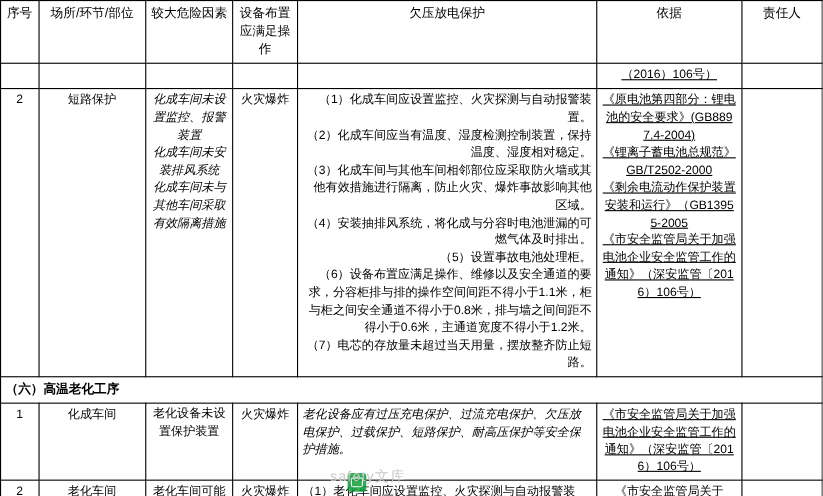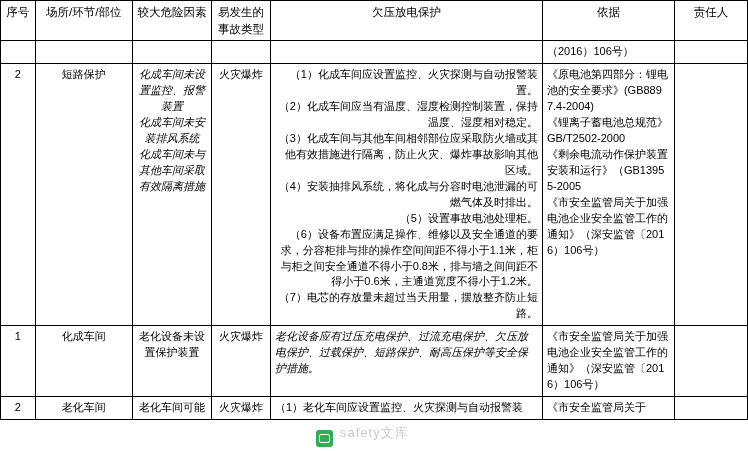--- a/index.html
+++ b/index.html
@@ -46,37 +46,37 @@
   .c-acc { width: 58px; text-align: center; vertical-align: middle; }
   .c-meas { width: 268px; }
   .c-basis { width: 130px; }
   .c-resp { width: 72px; }
 
   .cell-center {
     text-align: center;
     vertical-align: middle;
   }
   .top-note {
-    text-align: left;
+    text-align: center;
+    text-decoration: underline;
   }
   .section-row td {
     padding: 4px 6px;
     font-weight: bold;
     font-size: 11.5px;
   }
   .watermark {
     position: absolute;
     left: 300px;
     top: 424px;
     font-size: 13px;
     color: #c9c9c9;
     letter-spacing: 1px;
     pointer-events: none;
     user-select: none;
-    margin-left: 40px;
   }
   .wm-badge {
     position: absolute;
     left: 316px;
     top: 430px;
     width: 17px;
     height: 17px;
     background: #0e9f3a;
     border-radius: 3px;
     opacity: .85;
@@ -106,21 +106,21 @@
         <col class="c-acc">
       <col class="c-meas">
         <col class="c-basis">
         <col class="c-resp">
     </colgroup>
     <thead>
       <tr>
         <th>序号</th>
         <th>场所/环节/部位</th>
         <th>较大危险因素</th>
-        <th>易发生的事故类型</th>
+        <th>设备布置应满足操作</th>
         <th>欠压放电保护</th>
         <th>依据</th>
         <th>责任人</th>
       </tr>
     </thead>
     <tbody>
 
       <tr>
         <td></td>
         <td></td>
@@ -145,25 +145,28 @@
 （5）设置事故电池处理柜。
 （6）设备布置应满足操作、维修以及安全通道的要求，分容柜排与排的操作空间间距不得小于1.1米，柜与柜之间安全通道不得小于0.8米，排与墙之间间距不得小于0.6米，主通道宽度不得小于1.2米。
 （7）电芯的存放量未超过当天用量，摆放整齐防止短路。</td>
         <td class="top-note" style="white-space:pre-line;">《原电池第四部分：锂电池的安全要求》(GB8897.4-2004)
 《锂离子蓄电池总规范》GB/T2502-2000
 《剩余电流动作保护装置安装和运行》（GB13955-2005
 《市安全监管局关于加强电池企业安全监管工作的通知》（深安监管〔2016）106号）</td>
         <td></td>
       </tr>
 
+      <tr class="section-row">
+        <td colspan="7">（六）高温老化工序</td>
+      </tr>
 
       <tr>
         <td class="cell-center">1</td>
         <td class="cell-center">化成车间</td>
-        <td class="cell-center" style="white-space:pre-line;">老化设备未设置保护装置</td>
+        <td class="cell-center" style="white-space:pre-line;font-family:Liberation Mono, monospace;">老化设备未设置保护装置</td>
         <td class="cell-center">火灾爆炸</td>
         <td style="white-space:pre-line;font-style:italic;">老化设备应有过压充电保护、过流充电保护、欠压放电保护、过载保护、短路保护、耐高压保护等安全保护措施。</td>
         <td class="top-note" style="white-space:pre-line;">《市安全监管局关于加强电池企业安全监管工作的通知》（深安监管〔2016）106号）</td>
         <td></td>
       </tr>
 
       <tr>
         <td class="cell-center">2</td>
         <td class="cell-center">老化车间</td>
         <td class="cell-center">老化车间可能</td>

